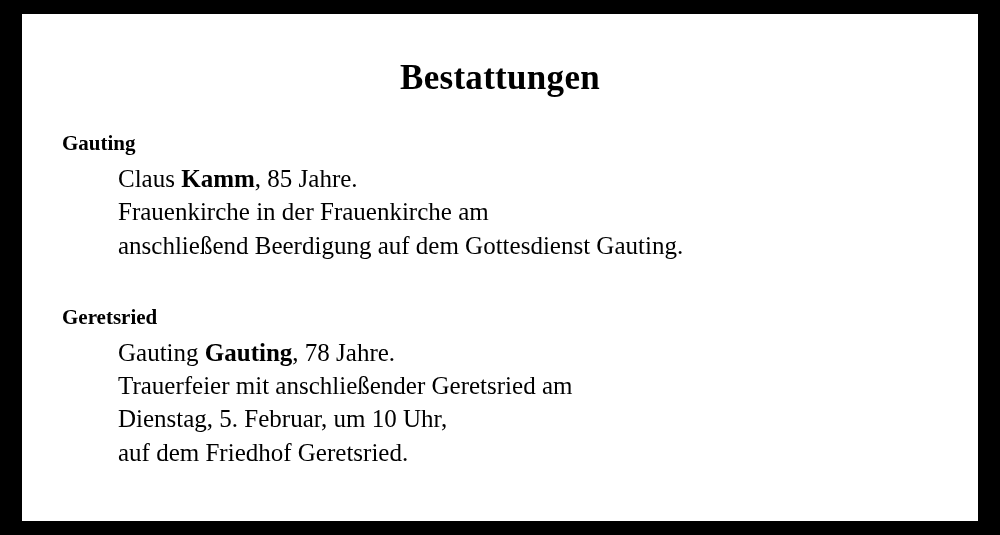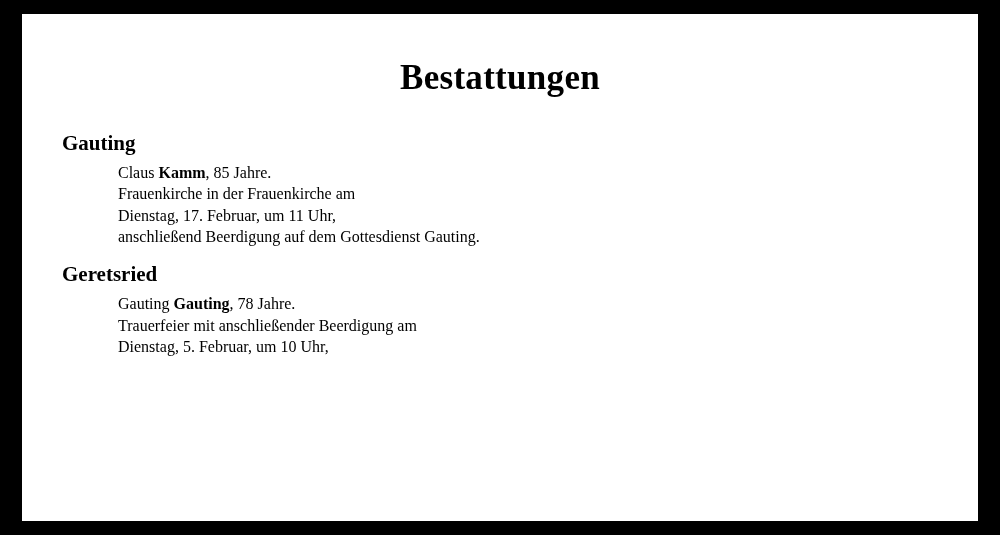--- a/index.html
+++ b/index.html
@@ -34,40 +34,40 @@
     text-align: center;
     font-family: "Liberation Serif", serif;
     font-weight: bold;
     font-size: 35px;
     letter-spacing: 0.3px;
     color: #000000;
     margin-top: 44px;
     margin-bottom: 0;
   }
   .section {
-    margin-top: 16px;
+    margin-top: 44px;
   }
   .section.first {
     margin-top: 34px;
   }
   .place {
     font-family: Liberation Serif, serif;
     font-weight: bold;
     font-size: 21px;
     color: #000000;
     padding-left: 40px;
     line-height: 1.1;
   }
   .entry {
     padding-left: 96px;
     margin-top: 7px;
   }
   .line {
     font-family: "Liberation Serif", serif;
-    font-size: 16px;
+    font-size: 25px;
     line-height: 1.33;
     color: #000000;
     white-space: pre;
   }
   .line b {
     font-weight: bold;
   }
 </style>
 </head>
 <body>
@@ -75,28 +75,28 @@
 <div class="notice">
   <div class="inner">
 
     <div class="title">Bestattungen</div>
 
     <div class="section first">
       <div class="place">Gauting</div>
       <div class="entry">
         <div class="line"><span>Claus </span><b>Kamm</b><span>, 85 Jahre.</span></div>
         <div class="line">Frauenkirche in der Frauenkirche am</div>
-        <div class="line">Dienstag, 17. Februar, um 11 Uhr,</div>
         <div class="line">anschließend Beerdigung auf dem Gottesdienst Gauting.</div>
       </div>
     </div>
 
     <div class="section">
       <div class="place">Geretsried</div>
       <div class="entry">
         <div class="line"><span>Gauting </span><b>Gauting</b><span>, 78 Jahre.</span></div>
-        <div class="line">Trauerfeier mit anschließender Beerdigung am</div>
+        <div class="line">Trauerfeier mit anschließender Geretsried am</div>
         <div class="line">Dienstag, 5. Februar, um 10 Uhr,</div>
+        <div class="line">auf dem Friedhof Geretsried.</div>
       </div>
     </div>
 
   </div>
 </div>
 
 </body></html>

